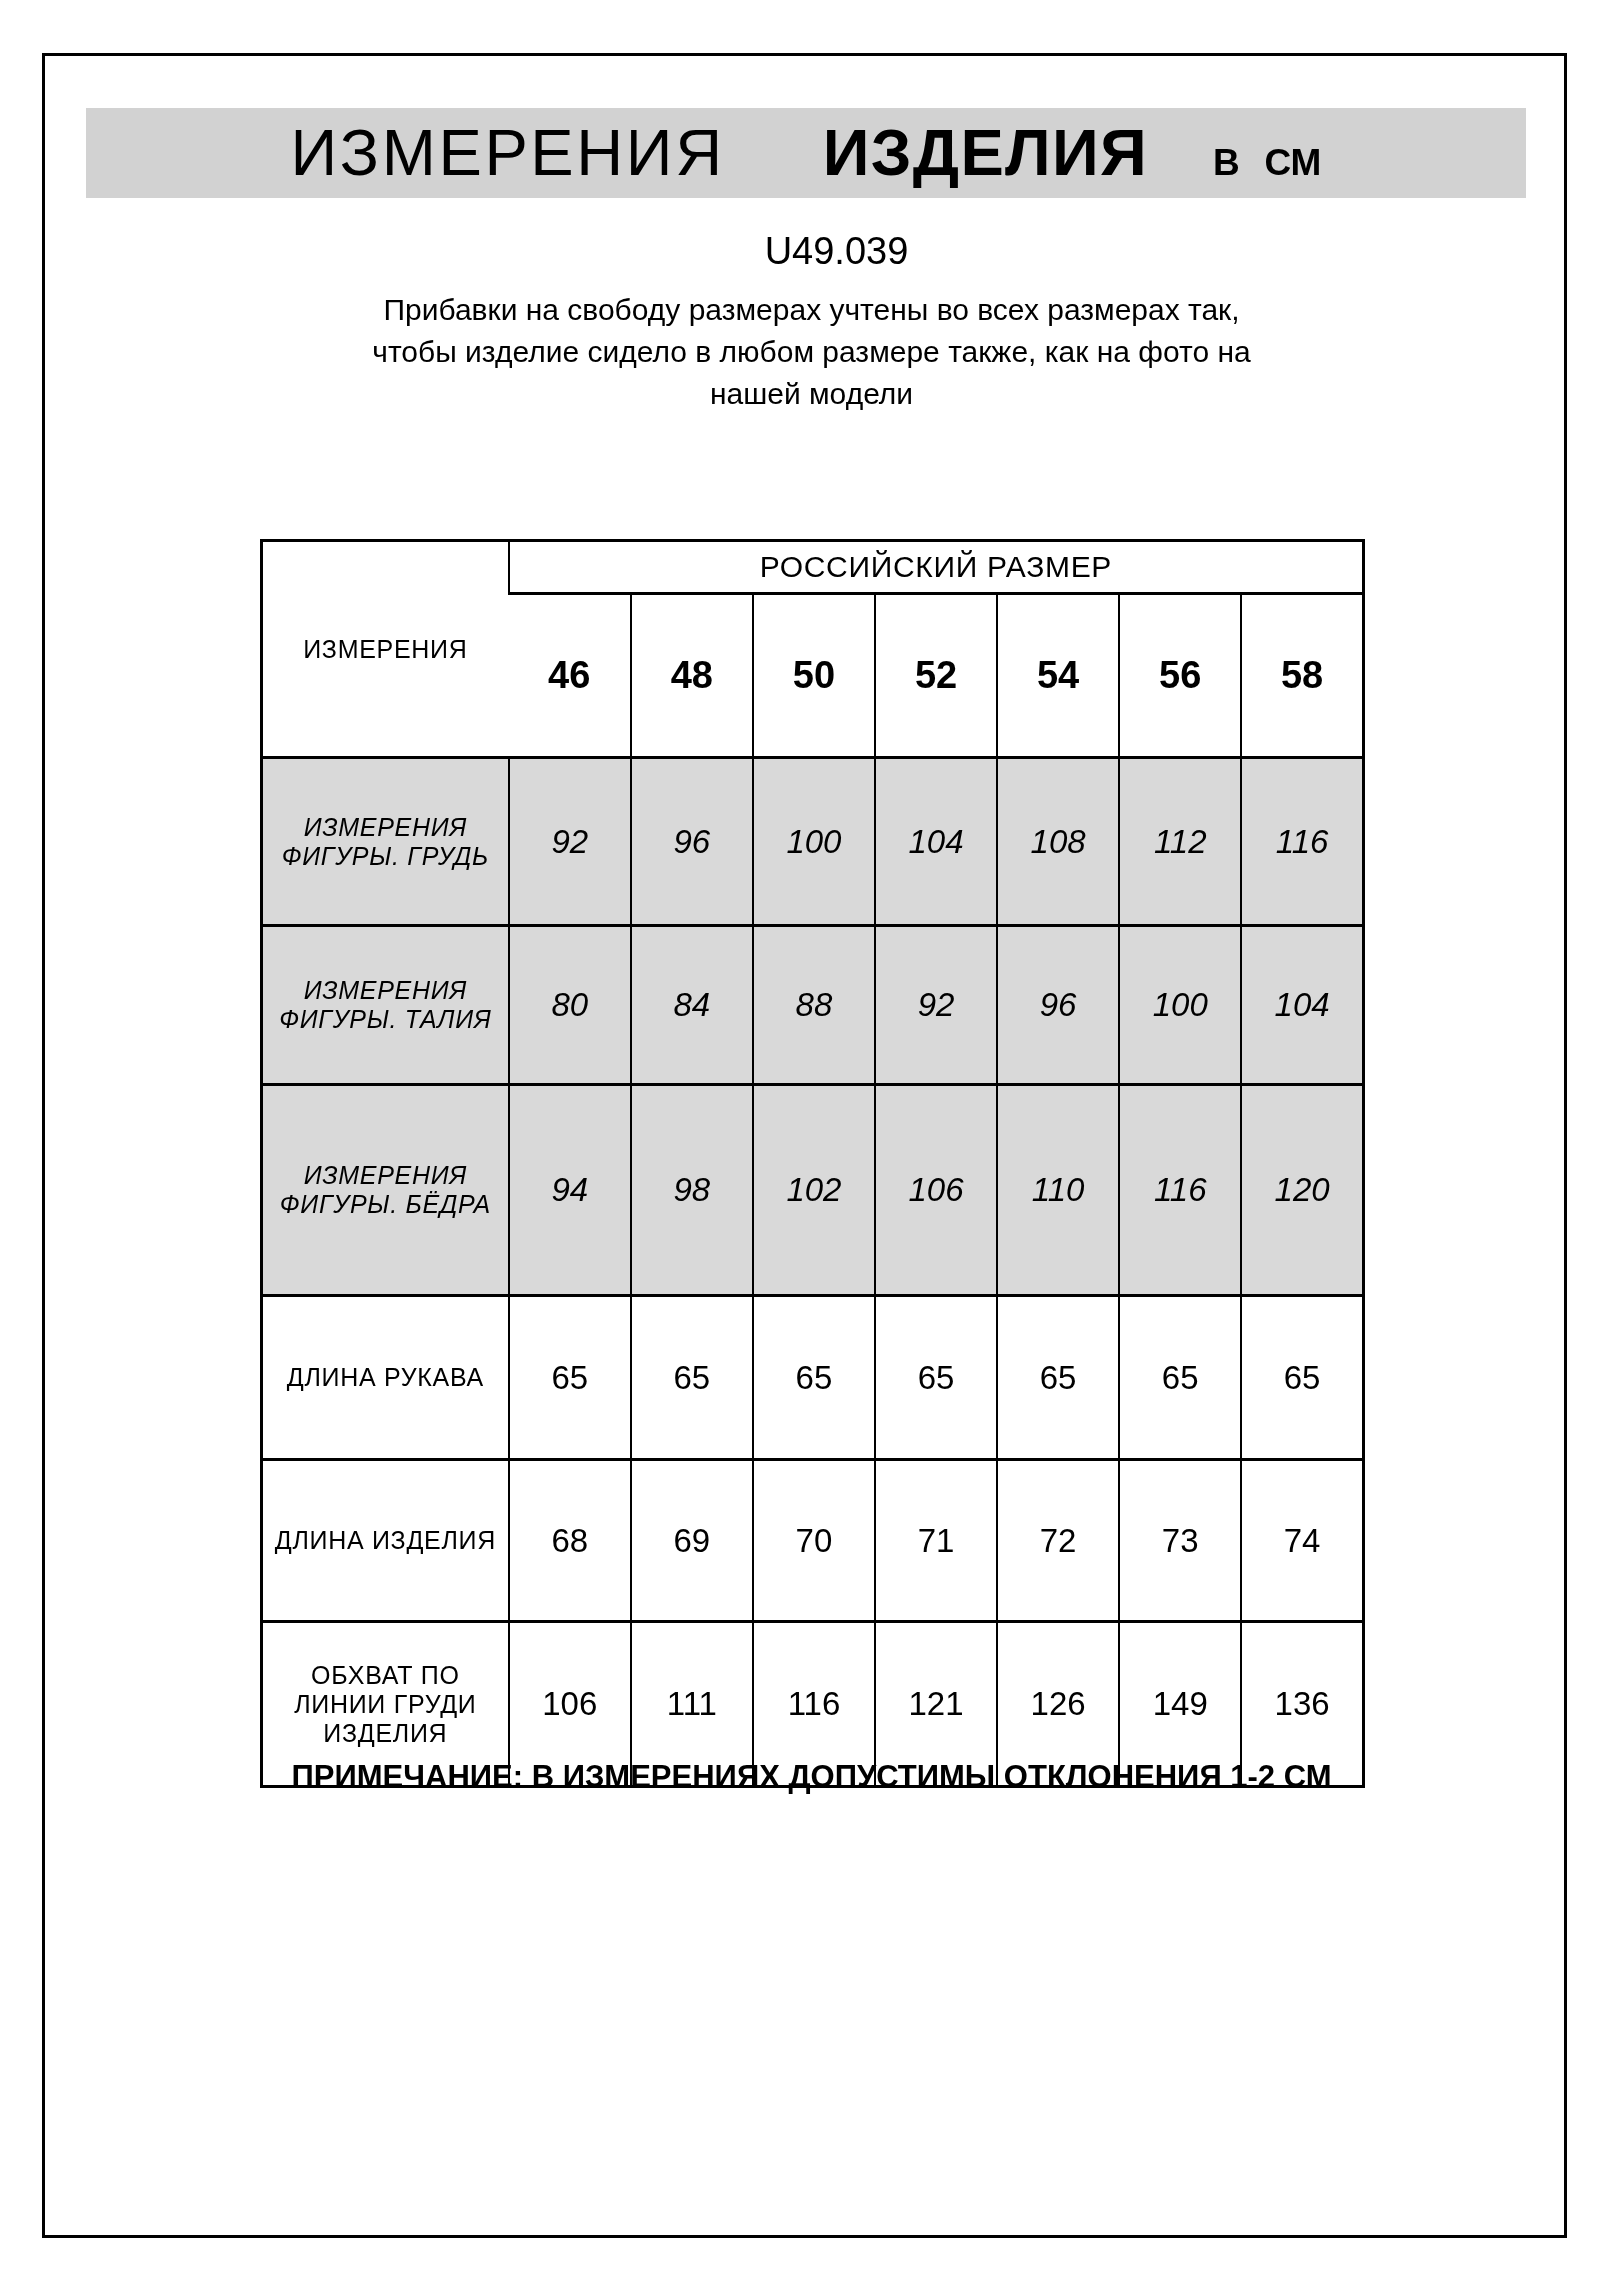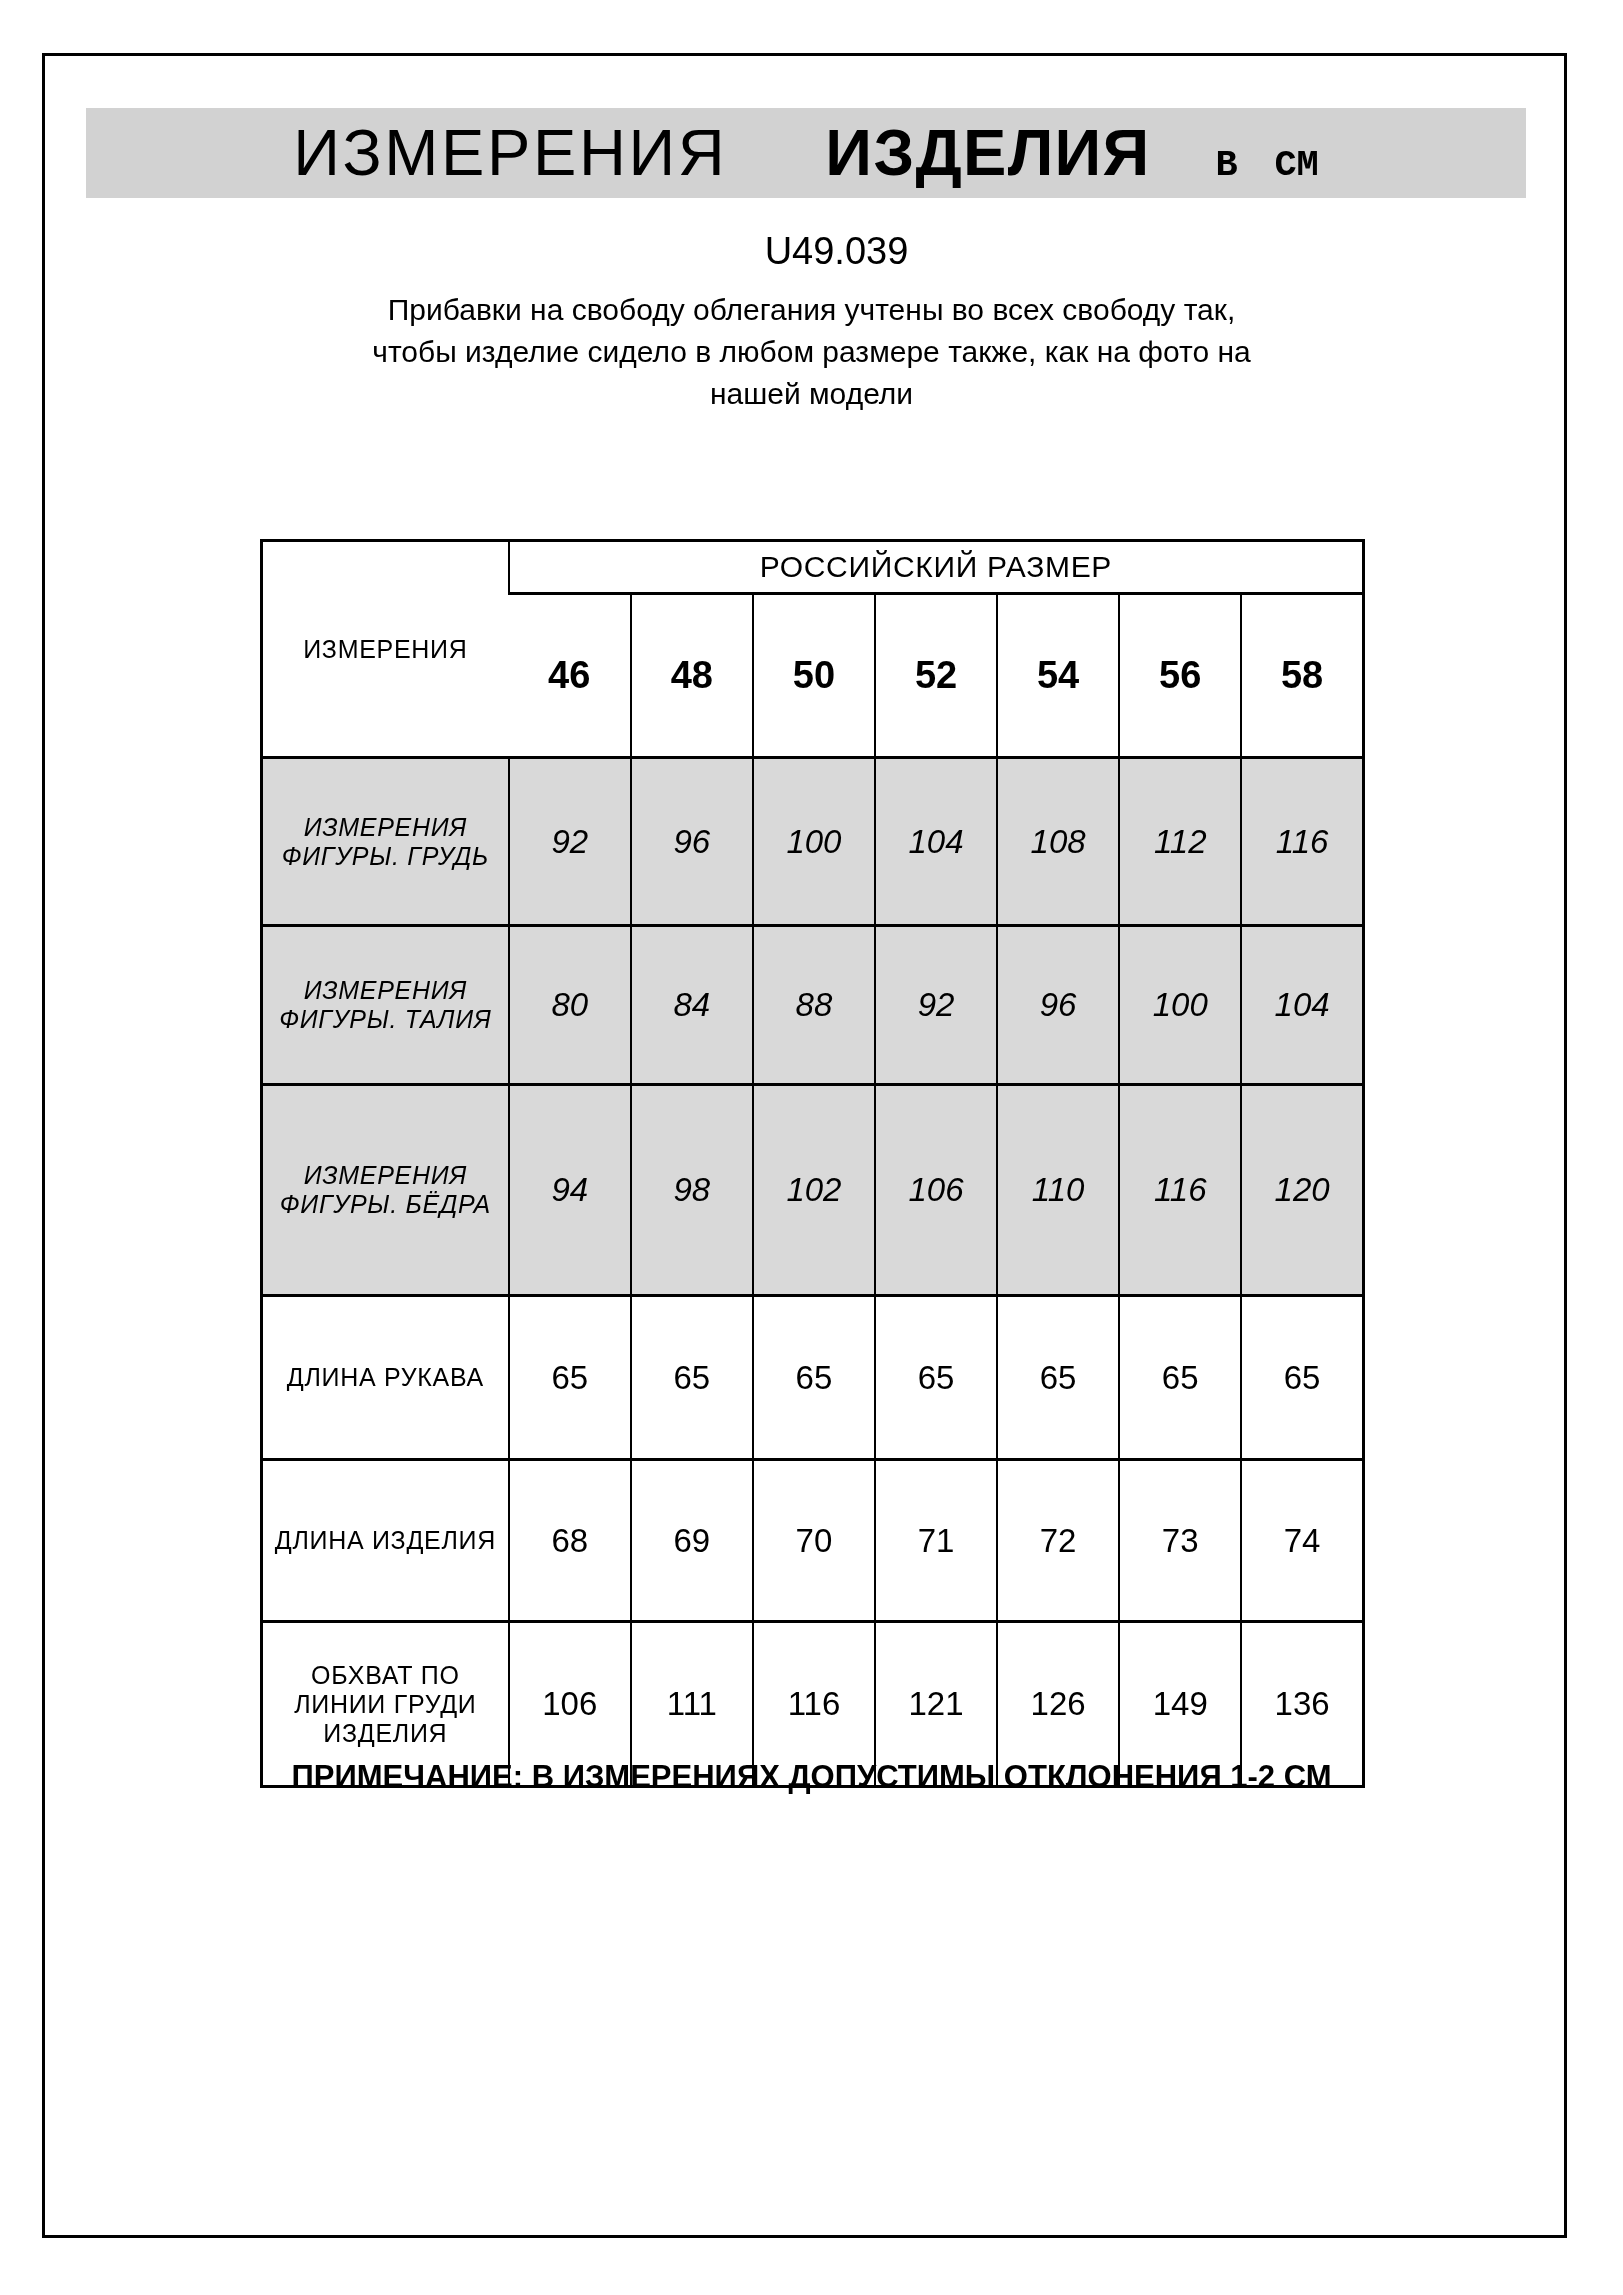--- a/index.html
+++ b/index.html
@@ -31,21 +31,20 @@
   .title-band .w1 {
     font-size: 65px; font-weight: 400; letter-spacing: 2.6px;
   }
   .title-band .w2 {
     font-size: 65px; font-weight: 700; letter-spacing: 1.3px;
     margin-left: 98px;
   }
   .title-band .unit {
     font-size: 37px; font-weight: 700; word-spacing: 14.4px;
     margin-left: 65px;
-    font-family: Liberation Mono, monospace;
   }
   .product-code {
     position: absolute;
     left: 0; top: 230px; width: 100%;
     text-align: center;
     font-size: 38px; font-weight: 400; padding-left: 25px;
   }
   .description {
     position: absolute;
     left: 0; top: 289px; width: 100%;
@@ -102,21 +101,21 @@
 <body>
 
 <div class="page">
   <div class="outer-border"></div>
 
   <div class="title-band"><span class="w1">ИЗМЕРЕНИЯ</span><span class="w2">ИЗДЕЛИЯ</span><span class="unit">В СМ</span></div>
 
   <div class="product-code">U49.039</div>
 
   <div class="description">
-    <div>Прибавки на свободу облегания учтены во всех свободу так,</div>
+    <div>Прибавки на свободу размерах учтены во всех размерах так,</div>
     <div>чтобы изделие сидело в любом размере также, как на фото на</div>
     <div>нашей модели</div>
   </div>
 
   <table class="size-table">
     <colgroup>
       <col style="width:247px">
       <col style="width:122px">
         <col style="width:122px">
         <col style="width:122px">

